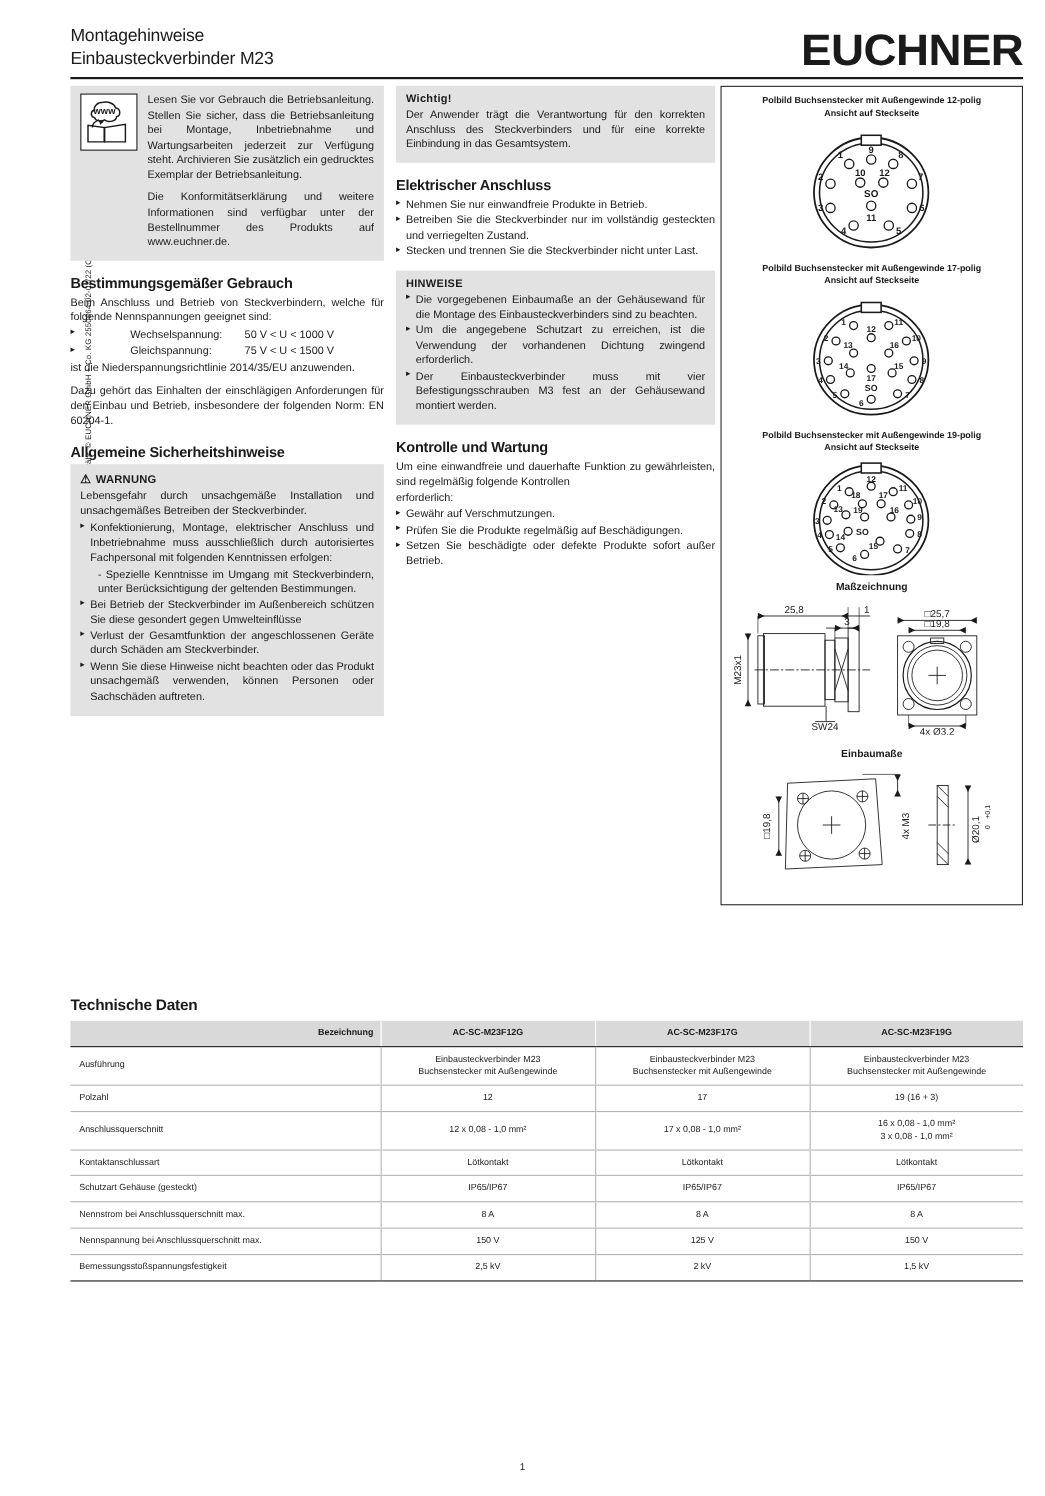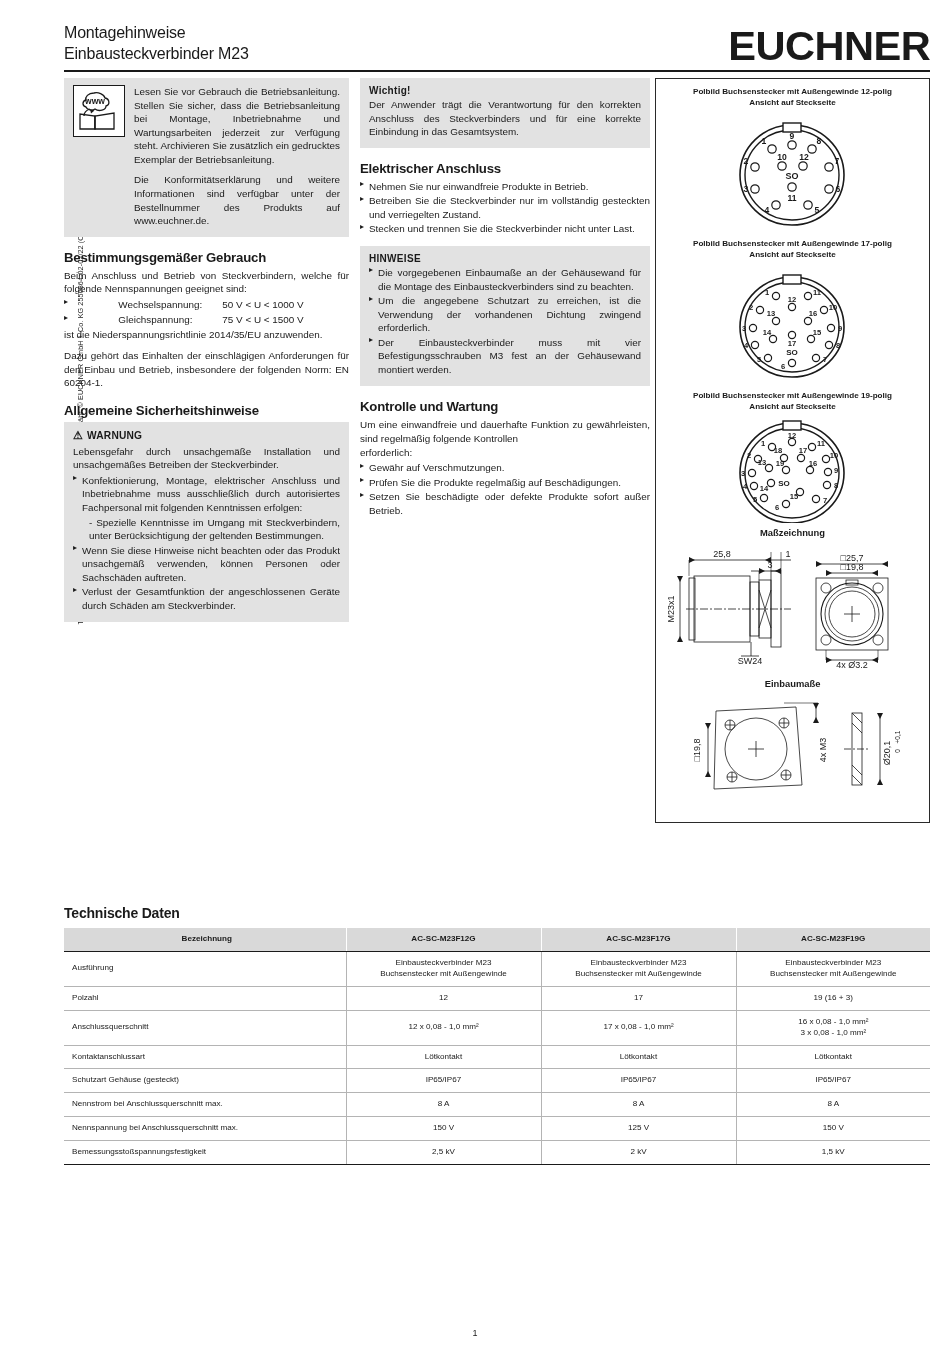--- a/index.html
+++ b/index.html
@@ -87,21 +87,21 @@
 
   
   .td-wrap { position: absolute; left: 64px; top: 905px; width: 866px; }
   .td-title { font-size: 14px; font-weight: bold; margin-bottom: 7px; letter-spacing: -.2px; }
   table.td { width: 866px; border-collapse: collapse; table-layout: fixed; }
   table.td th, table.td td {
     font-size: 8.1px; padding: 6px 6px; vertical-align: middle;
     line-height: 1.35;
   }
   table.td thead th { background: #d9d9d9; font-weight: bold; border-bottom: 1.6px solid #1a1a1a; }
-  table.td thead th.first { text-align: center; padding-left: 10px; }
+  table.td thead th.first { text-align: right; padding-left: 10px; }
   table.td thead th.val { text-align: center; border-left: 1px solid #ffffff; }
   table.td tbody td { border-bottom: 1px solid #b4b4b4; }
   table.td tbody td.first { text-align: left; padding-left: 8px; }
   table.td tbody td.val { text-align: center; border-left: 1px solid #b4b4b4; }
   table.td tbody tr:last-child td { border-bottom: 1.6px solid #1a1a1a; }
   .nl { display: block; }
 
   .pagenum { position: absolute; left: 0; top: 1328px; width: 950px;
              text-align: center; font-size: 9px; }
   .lead { font-size:9.9px; line-height:1.37; text-align:justify; }
@@ -165,22 +165,23 @@
 
     <h2 class="sect">Allgemeine Sicherheitshinweise</h2>
     <div class="graybox">
       <div class="warnhead">
         <span class="tri">⚠</span><span>WARNUNG</span>
       </div>
       <p class="body">Lebensgefahr durch unsachgemäße Installation und unsachgemäßes Betreiben der Steckverbinder.</p>
       <ul class="bul">
         <li>Konfektionierung, Montage, elektrischer Anschluss und Inbetriebnahme muss ausschließlich durch autorisiertes Fachpersonal mit folgenden Kenntnissen erfolgen:</li>
         <li class="nodot">- Spezielle Kenntnisse im Umgang mit Steckverbindern, unter Berücksichtigung der geltenden Bestimmungen.</li>
+        <li>Bei Betrieb der Steckverbinder im Außenbereich schützen Sie diese gesondert gegen Umwelteinflüsse</li>
+        <li>Verlust der Gesamtfunktion der angeschlossenen Geräte durch Schäden am Steckverbinder.</li>
         <li>Wenn Sie diese Hinweise nicht beachten oder das Produkt unsachgemäß verwenden, können Personen oder Sachschäden auftreten.</li>
-        <li>Verlust der Gesamtfunktion der angeschlossenen Geräte durch Schäden am Steckverbinder.</li>
       </ul>
     </div>
   </div>
 
   <div class="col-mid">
 
     <div class="graybox">
       <div class="notehead">Wichtig!</div>
       <p class="body">Der Anwender trägt die Verantwortung für den korrekten Anschluss des Steckverbinders und für eine korrekte Einbindung in das Gesamtsystem.</p>
     </div>

